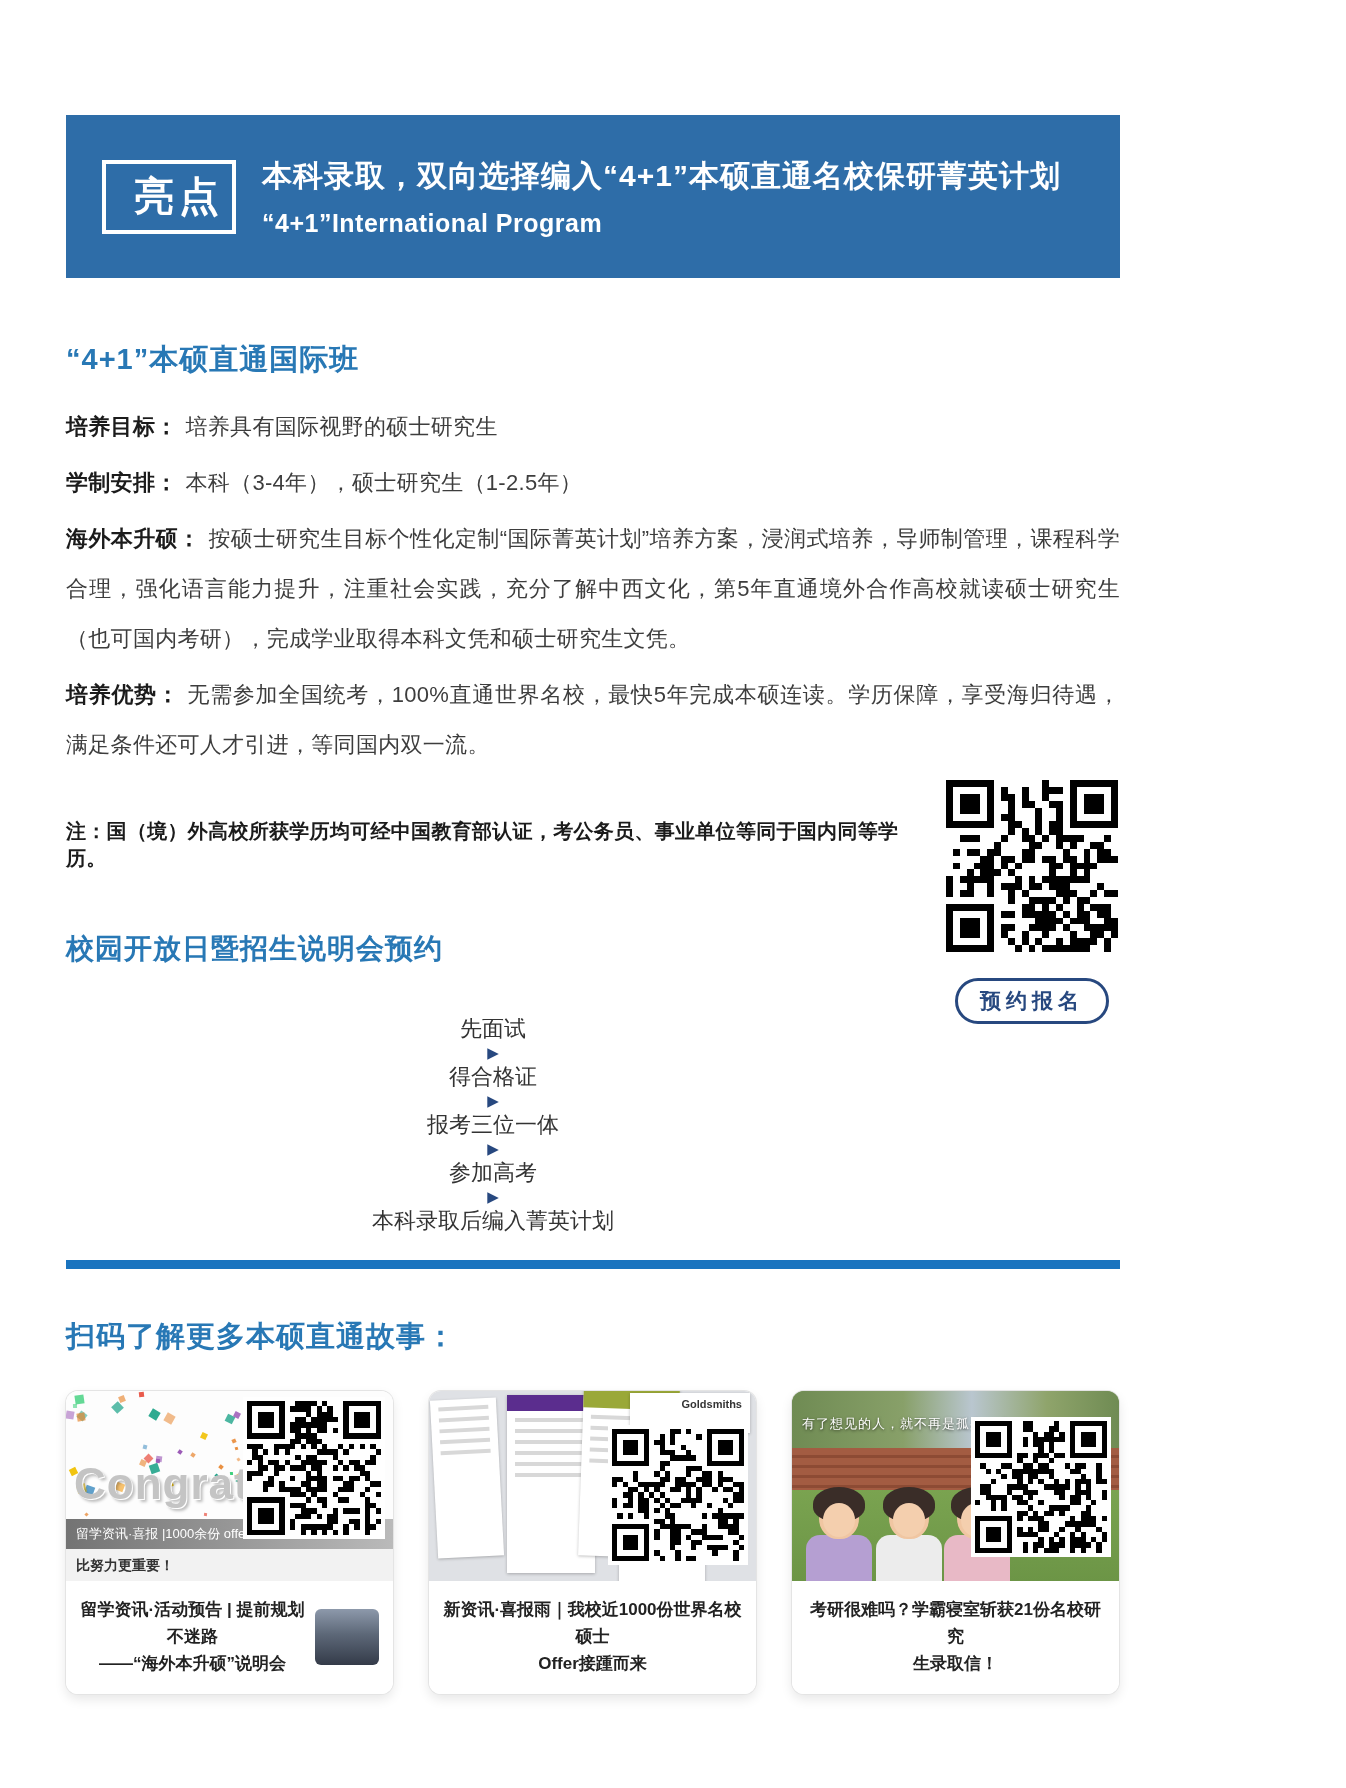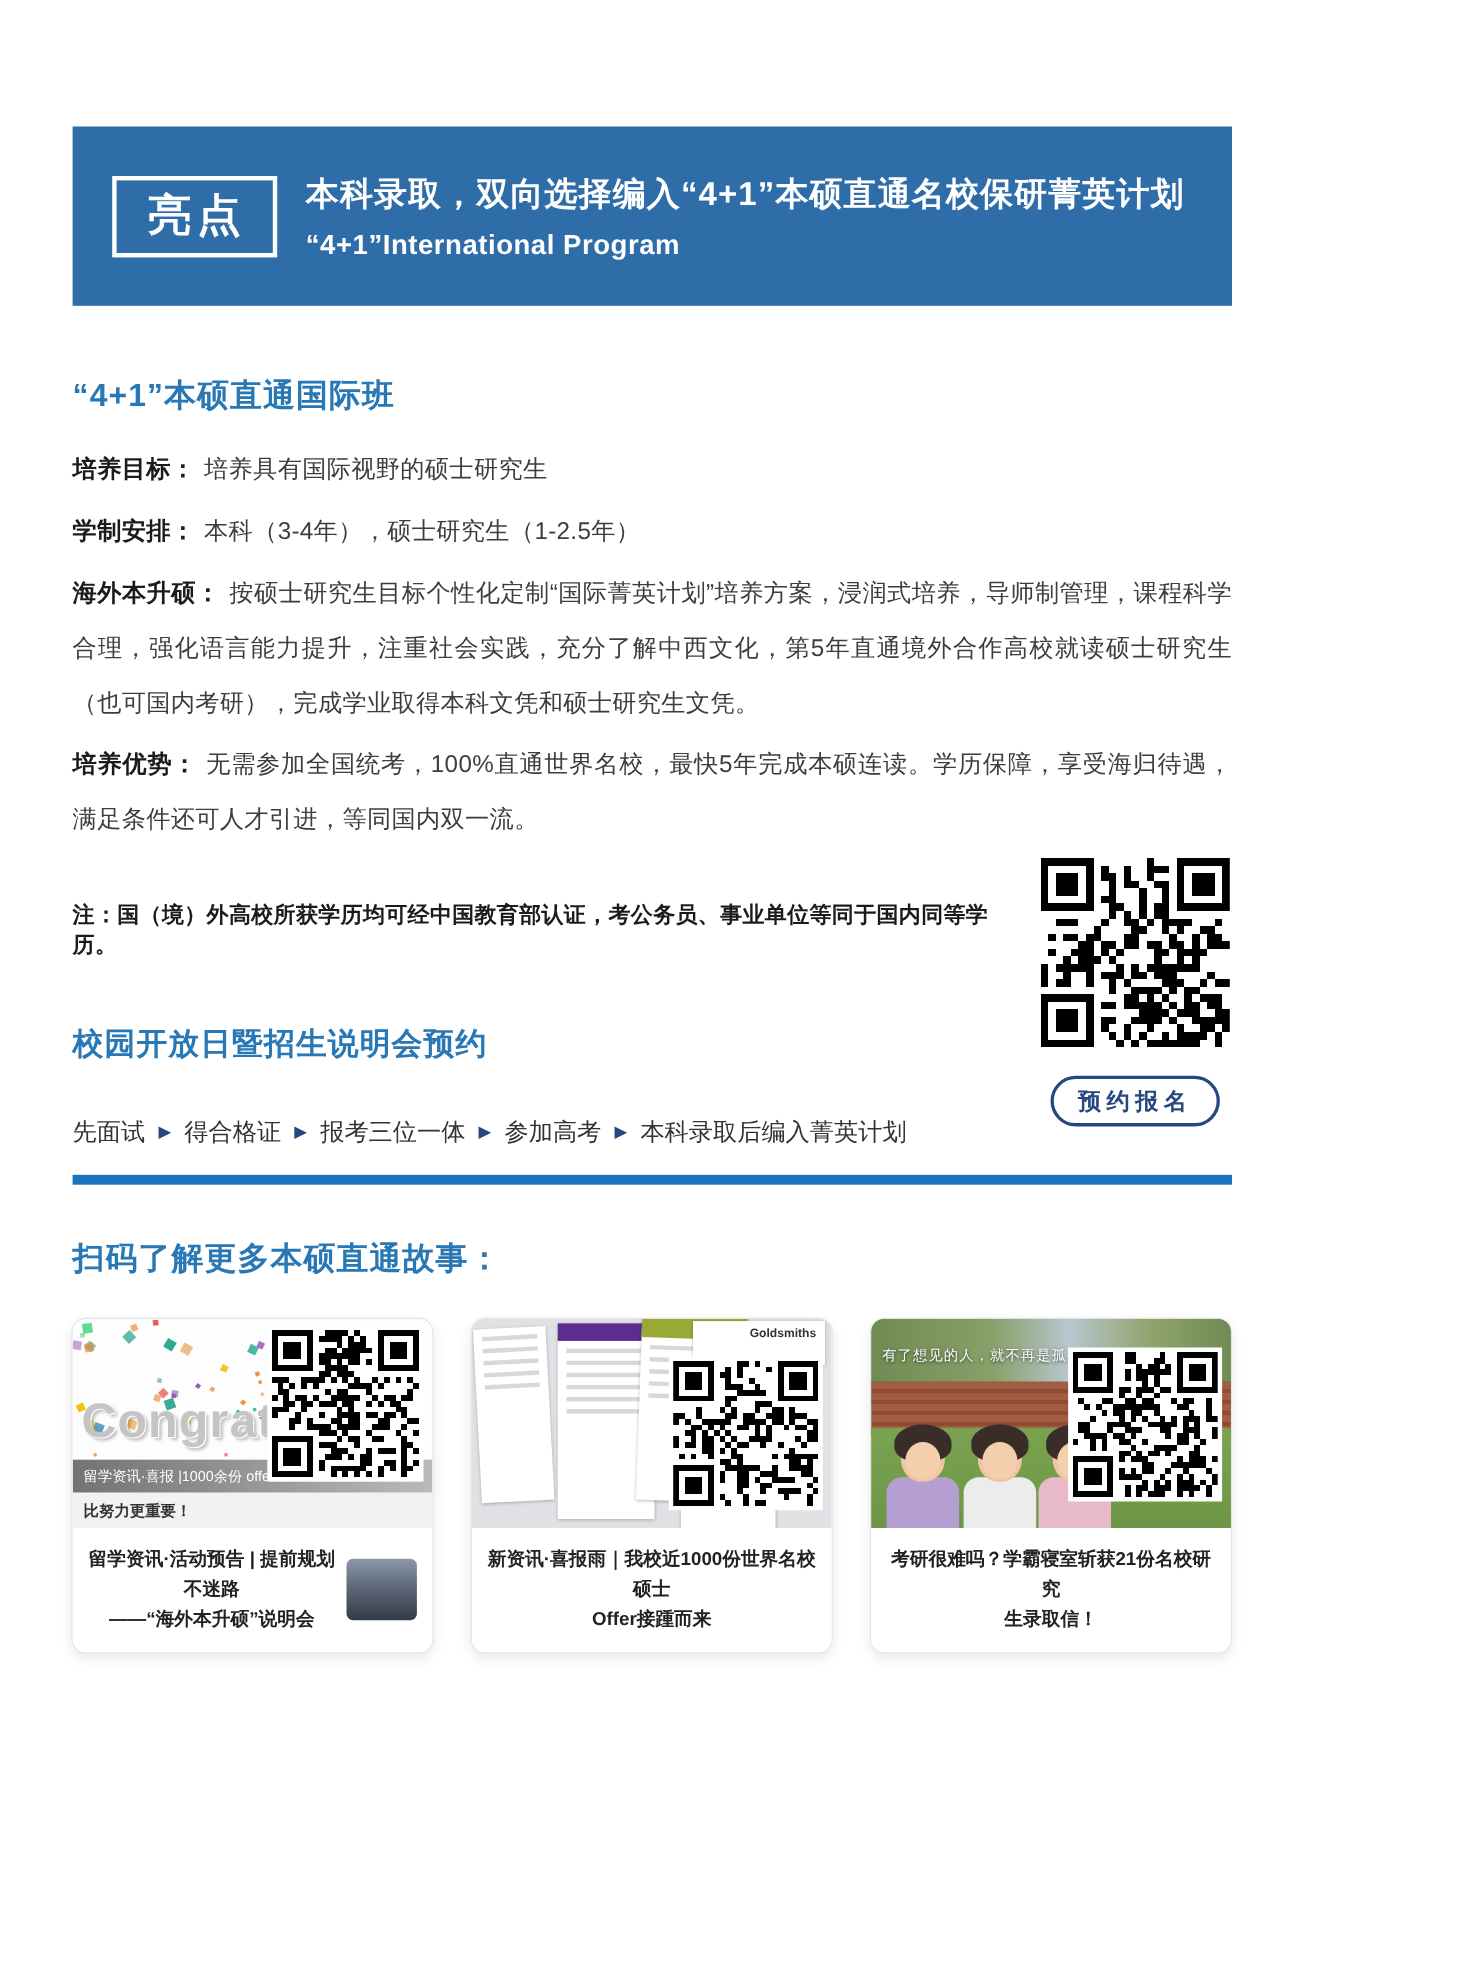--- a/index.html
+++ b/index.html
@@ -11,21 +11,21 @@
   .page{position:relative;width:1346px;height:1788px;background:#fff;}
 
   
   .banner{
     margin:115px 0 0 66px;width:1054px;height:163px;background:#2e6da8;
     display:flex;align-items:center;box-sizing:border-box;
   }
   .badge{
     margin-left:36px;border:4px solid #fff;color:#fff;
     font-size:40px;font-weight:bold;letter-spacing:5px;
-    padding:12px 24px 14px 28px;line-height:1;flex:0 0 auto;
+    padding:12px 8px 14px 28px;line-height:1;flex:0 0 auto;
   }
   .titles{margin-left:26px;color:#fff;}
   .t1{font-size:30px;font-weight:bold;letter-spacing:1px;white-space:nowrap;}
   .t2{font-size:25px;font-weight:bold;margin-top:12px;letter-spacing:0.5px;}
 
   
   .content{margin-left:66px;width:1054px;}
   .intro{
     margin:52px 0 0 0;font-size:22px;line-height:54px;color:#3d3d3d;
     text-align:justify;letter-spacing:0.4px;
@@ -46,20 +46,21 @@
   .lower{display:flex;margin-top:26px;gap:20px;}
   .lower-left{flex:1;min-width:0;}
   .note{
     margin:22px 0 0 0;font-size:20px;font-weight:bold;color:#1b1b1b;
     letter-spacing:0.3px;
   }
   .h2b{margin-top:58px;font-size:28px;}
   .steps{
     margin-top:46px;display:flex;align-items:center;font-size:22px;color:#333;
     white-space:nowrap;
+    flex-direction:column;
   }
   .steps .arr{color:#27487f;font-size:15px;margin:0 12px;flex:0 0 auto;}
   .qr-col{
     width:176px;flex:0 0 auto;margin-left:4px;margin-top:-16px;
     display:flex;flex-direction:column;align-items:center;
   }
   .qr{background:#fff;box-sizing:border-box;}
   .big-qr{width:172px;height:172px;}
   .pill{
     margin-top:26px;width:154px;height:46px;background:#fff;

